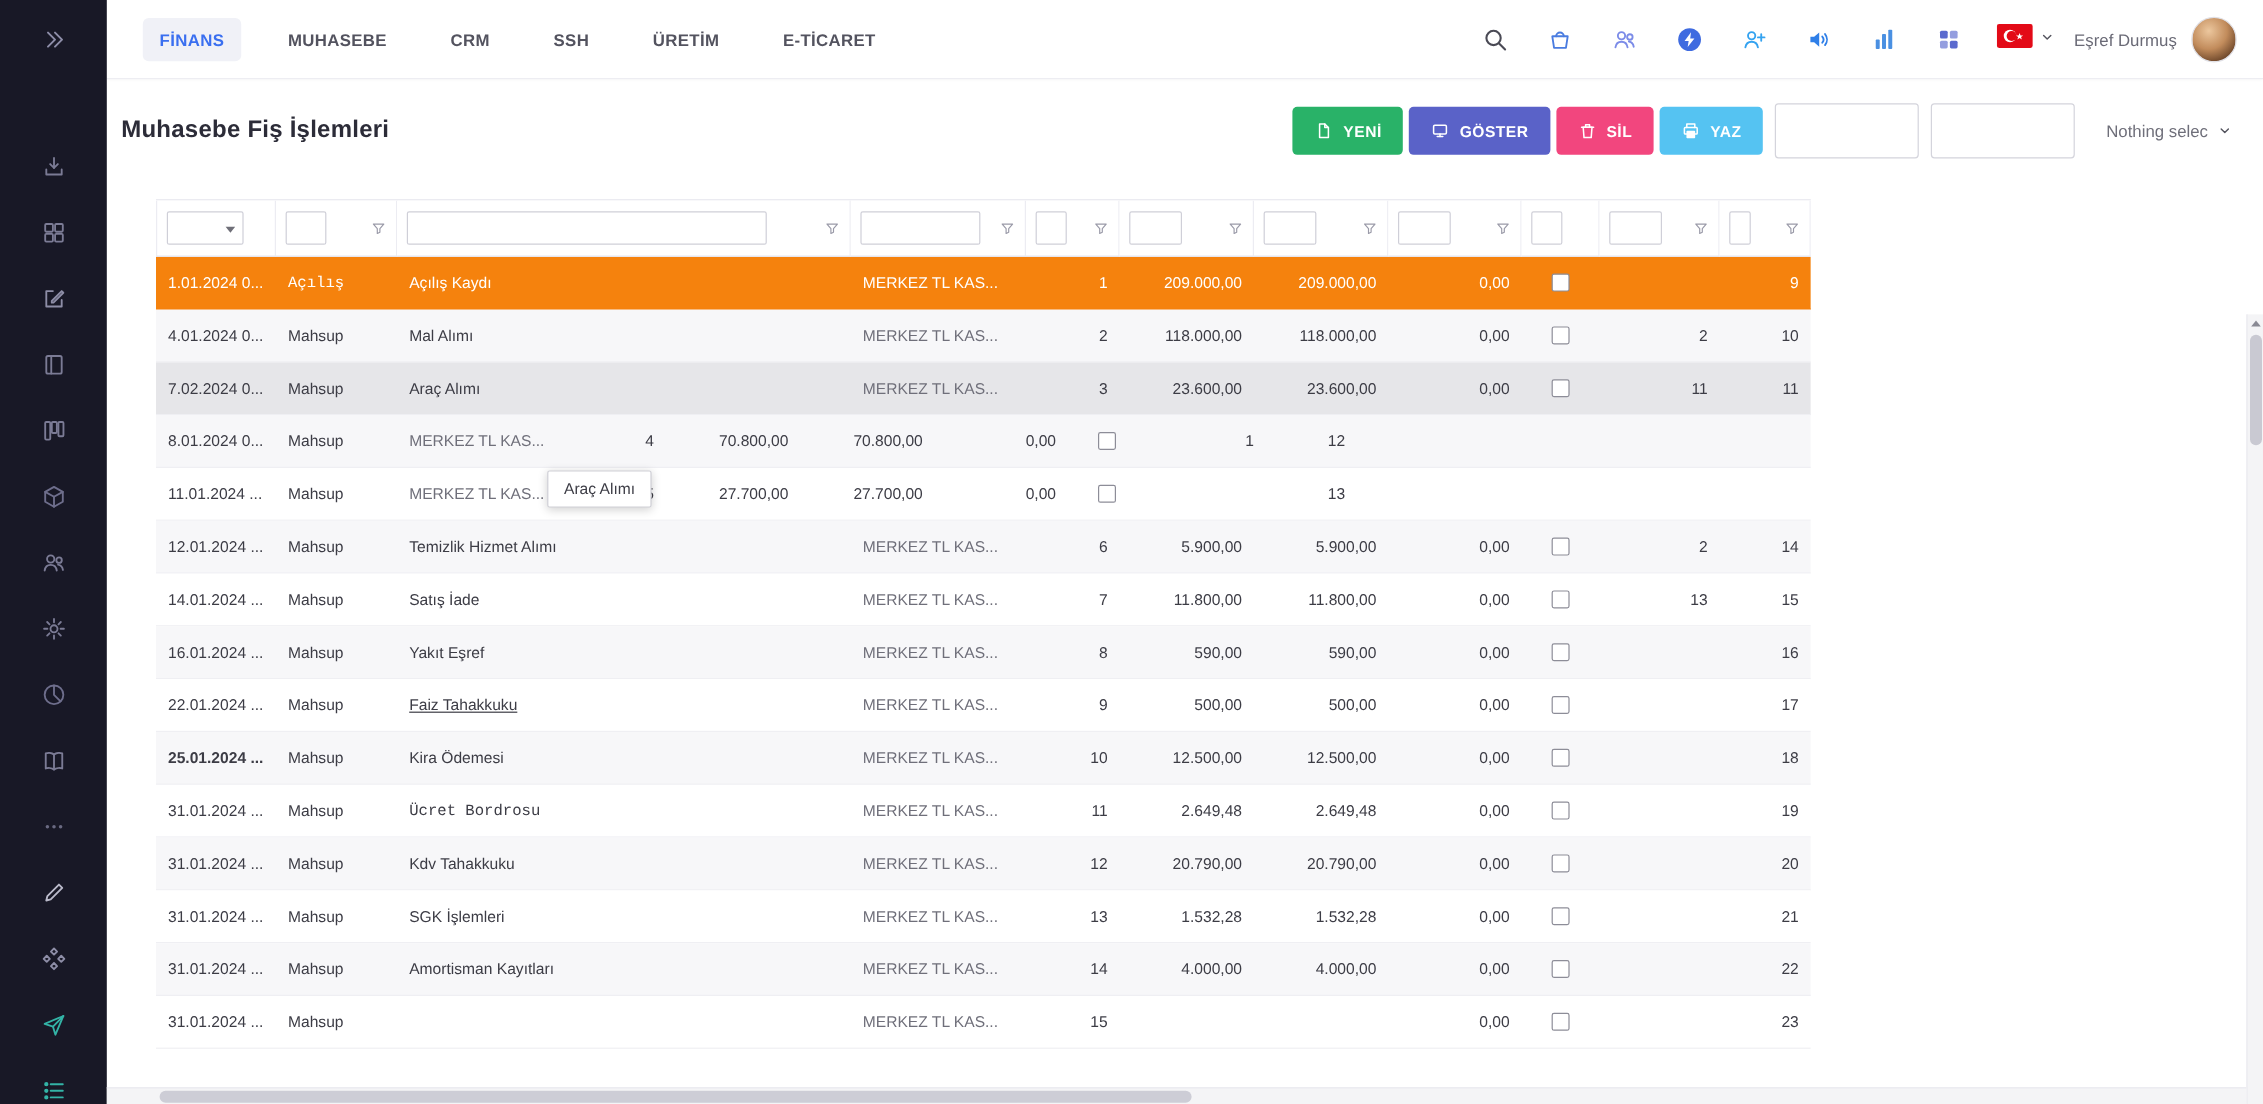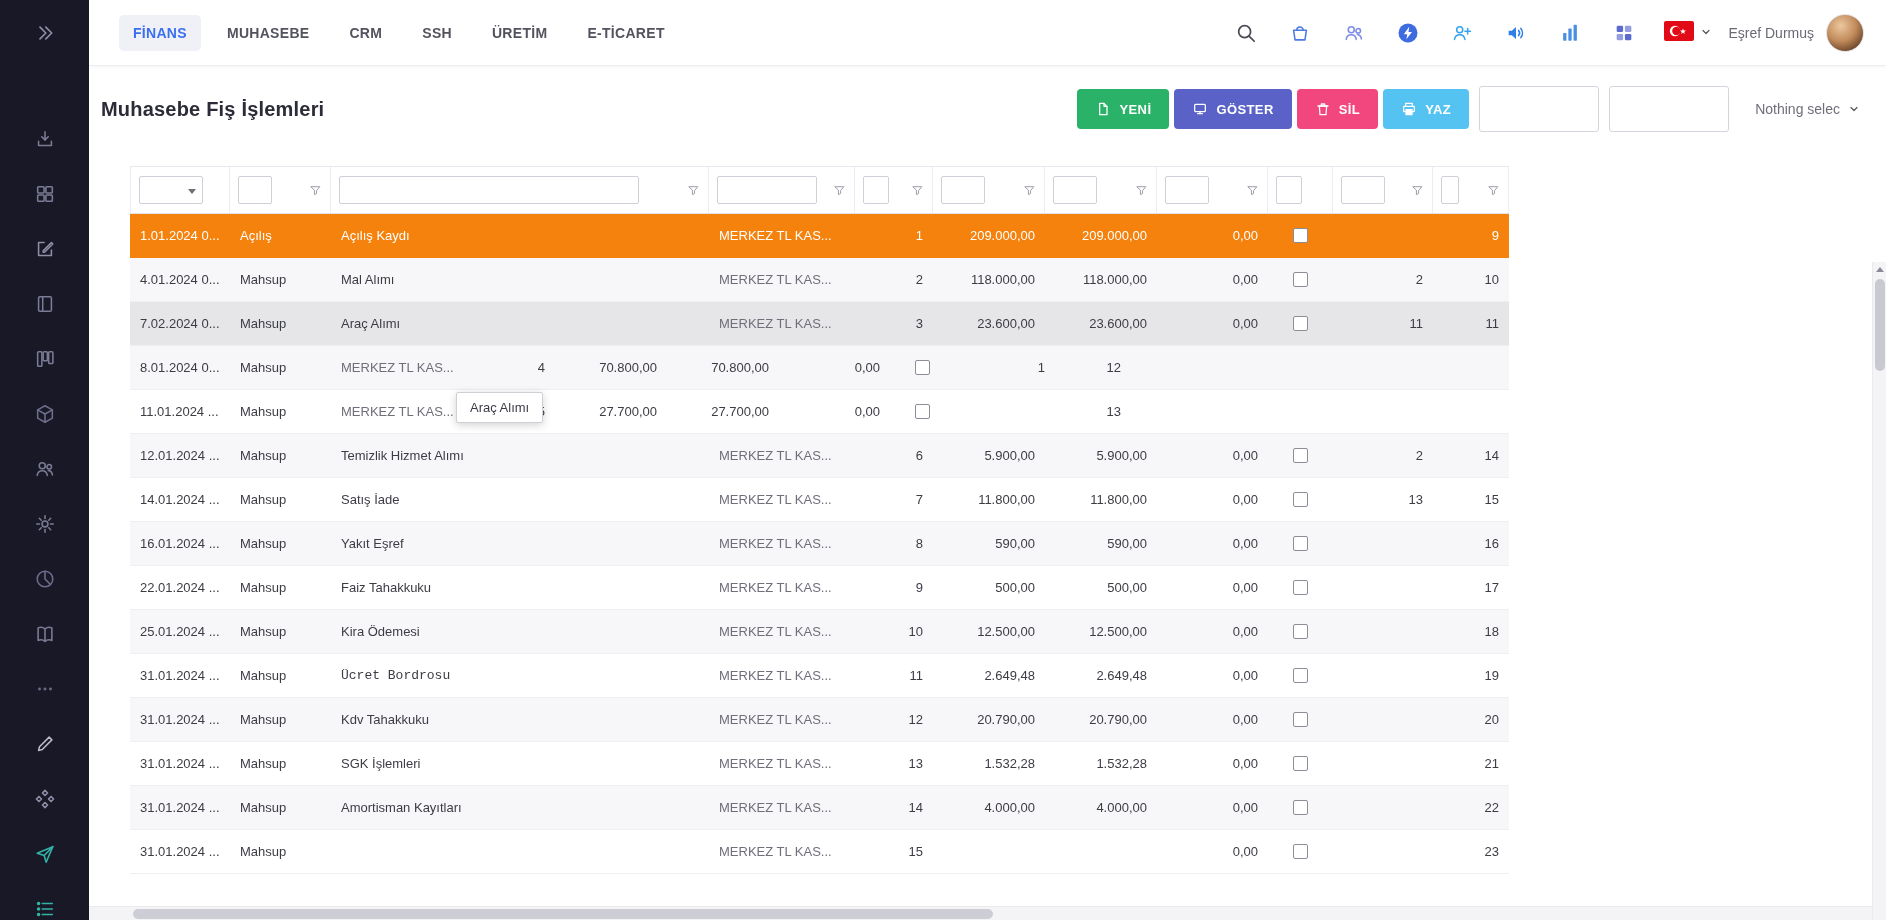--- a/index.html
+++ b/index.html
@@ -11,21 +11,21 @@
   .sidebar{position:absolute;left:0;top:0;width:89px;height:920px;background:#181826;
     display:flex;flex-direction:column;align-items:center;z-index:10}
   .sb-toggle{height:66px;display:flex;align-items:center;justify-content:center;color:#8d8da8;cursor:pointer}
   .sb-icons{display:flex;flex-direction:column;align-items:center;gap:33px;margin-top:63px}
   .sb-icon{width:22px;height:22px;color:#7b7b95;cursor:pointer;display:flex;align-items:center;justify-content:center}
 
   
   .topbar{position:absolute;left:89px;top:0;right:0;height:66px;background:#fff;
     border-bottom:1px solid #ededf2;box-shadow:0 1px 3px rgba(25,25,50,.05);
     display:flex;align-items:center;z-index:6}
-  .menu{display:flex;gap:12px;padding-left:30px}
+  .menu{display:flex;gap:25px;padding-left:30px}
   .menu-item{font-size:14px;font-weight:700;color:#53535f;padding:10px 14px;border-radius:5px;
     cursor:pointer;letter-spacing:.3px;white-space:nowrap}
   .menu-item.active{color:#3a6ff0;background:#f0f1f7}
   .top-right{margin-left:auto;display:flex;align-items:center;padding-right:22px}
   .top-icons{display:flex;align-items:center;gap:30px}
   .top-icon{width:24px;height:24px;cursor:pointer;display:flex;align-items:center;justify-content:center}
   .lang{display:flex;align-items:center;gap:6px;cursor:pointer;margin-left:28px;color:#55555f}
   .username{color:#6a6a76;font-size:14px;margin-left:16px;white-space:nowrap}
   .avatar{width:38px;height:38px;border-radius:50%;margin-left:12px;border:1px solid #e0e0e6;cursor:pointer;
     background:radial-gradient(circle at 38% 30%,#ecc79e 0%,#c28c5c 45%,#70492c 78%,#46301e 100%)}
@@ -428,21 +428,21 @@
           <span class="f-funnel">
             <svg width="13" height="13" viewBox="0 0 24 24" fill="none" stroke="currentColor" stroke-width="1.8" stroke-linecap="round" stroke-linejoin="round">
               <path d="M4 5h16l-6 7v5.5l-4 2V12z"></path>
             </svg>
           </span>
         </div>
       </div>
       <div>
         <div class="g-row sel">
           <div class="g-cell a-l" style="width: 100px;">1.01.2024 0...</div>
-          <div class="g-cell a-l" style="width: 101px;">Açılış</div>
+          <div class="g-cell a-l" style="width: 101px; font-family: Liberation Mono, monospace;">Açılış</div>
           <div class="g-cell a-l" style="width: 378px;">Açılış Kaydı</div>
           <div class="g-cell a-l dim" style="width: 146px;">MERKEZ TL KAS...</div>
           <div class="g-cell a-r" style="width: 78px;">1</div>
           <div class="g-cell a-r" style="width: 112px;">209.000,00</div>
           <div class="g-cell a-r" style="width: 112px;">209.000,00</div>
           <div class="g-cell a-r" style="width: 111px;">0,00</div>
           <div class="g-cell a-c" style="width: 65px;"><span class="chk"></span></div>
           <div class="g-cell a-r" style="width: 100px;"></div>
           <div class="g-cell a-r" style="width: 76px;">9</div>
         </div>
@@ -531,32 +531,32 @@
           <div class="g-cell a-r" style="width: 112px;">590,00</div>
           <div class="g-cell a-r" style="width: 112px;">590,00</div>
           <div class="g-cell a-r" style="width: 111px;">0,00</div>
           <div class="g-cell a-c" style="width: 65px;"><span class="chk"></span></div>
           <div class="g-cell a-r" style="width: 100px;"></div>
           <div class="g-cell a-r" style="width: 76px;">16</div>
         </div>
         <div class="g-row">
           <div class="g-cell a-l" style="width: 100px;">22.01.2024 ...</div>
           <div class="g-cell a-l" style="width: 101px;">Mahsup</div>
-          <div class="g-cell a-l" style="width: 378px;">Faiz Tahakkuku</div>
+          <div class="g-cell a-l" style="width: 378px; text-decoration: underline;">Faiz Tahakkuku</div>
           <div class="g-cell a-l dim" style="width: 146px;">MERKEZ TL KAS...</div>
           <div class="g-cell a-r" style="width: 78px;">9</div>
           <div class="g-cell a-r" style="width: 112px;">500,00</div>
           <div class="g-cell a-r" style="width: 112px;">500,00</div>
           <div class="g-cell a-r" style="width: 111px;">0,00</div>
           <div class="g-cell a-c" style="width: 65px;"><span class="chk"></span></div>
           <div class="g-cell a-r" style="width: 100px;"></div>
           <div class="g-cell a-r" style="width: 76px;">17</div>
         </div>
         <div class="g-row alt">
-          <div class="g-cell a-l" style="width: 100px;">25.01.2024 ...</div>
+          <div class="g-cell a-l" style="width: 100px; font-weight: bold;">25.01.2024 ...</div>
           <div class="g-cell a-l" style="width: 101px;">Mahsup</div>
           <div class="g-cell a-l" style="width: 378px;">Kira Ödemesi</div>
           <div class="g-cell a-l dim" style="width: 146px;">MERKEZ TL KAS...</div>
           <div class="g-cell a-r" style="width: 78px;">10</div>
           <div class="g-cell a-r" style="width: 112px;">12.500,00</div>
           <div class="g-cell a-r" style="width: 112px;">12.500,00</div>
           <div class="g-cell a-r" style="width: 111px;">0,00</div>
           <div class="g-cell a-c" style="width: 65px;"><span class="chk"></span></div>
           <div class="g-cell a-r" style="width: 100px;"></div>
           <div class="g-cell a-r" style="width: 76px;">18</div>

